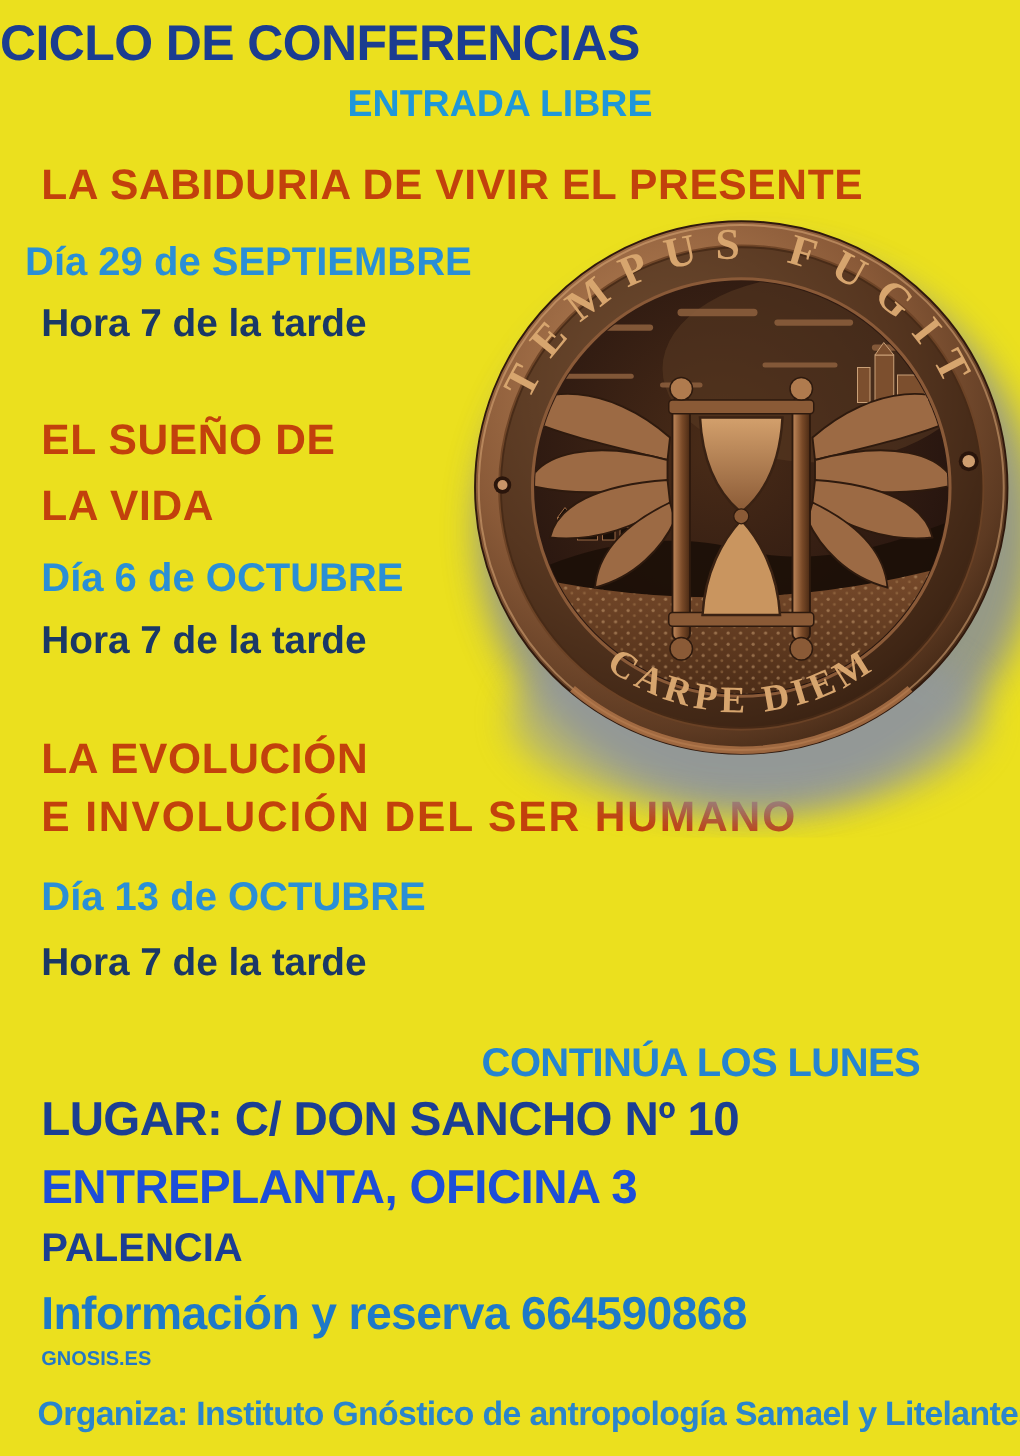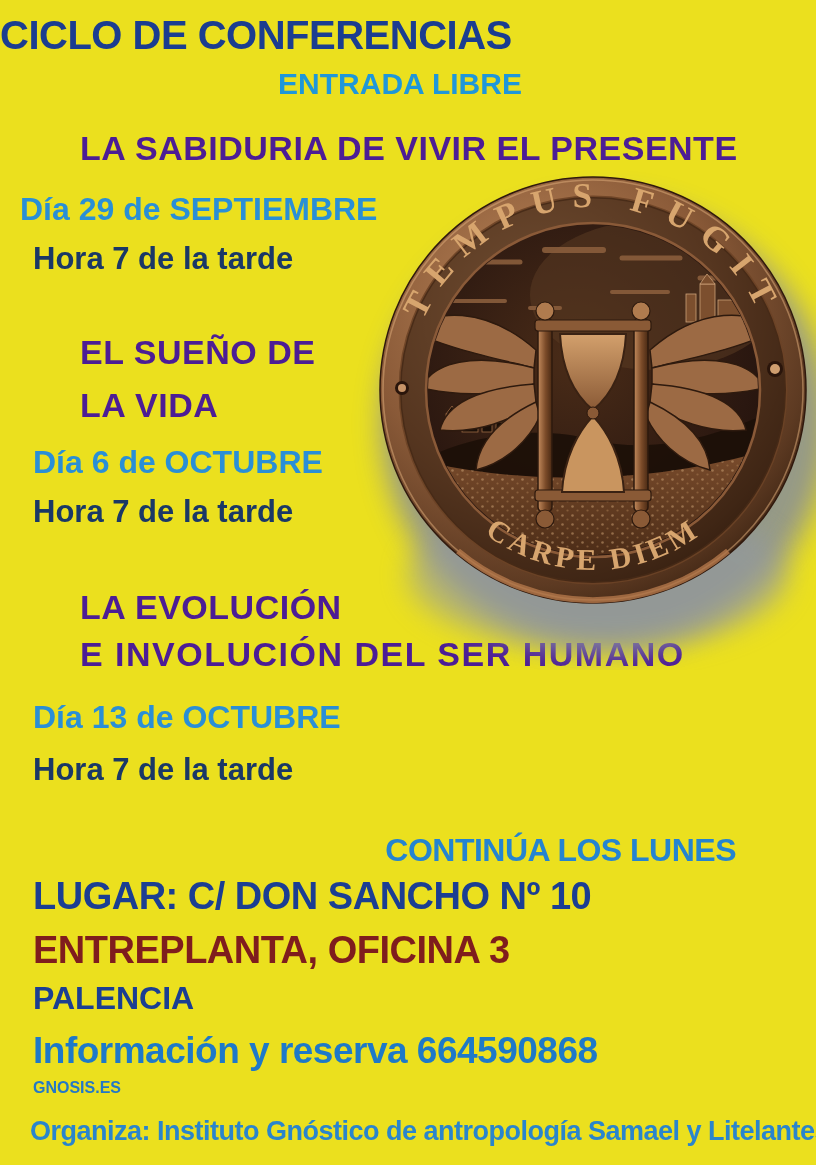--- a/index.html
+++ b/index.html
@@ -8,42 +8,42 @@
     background:#ebe01e;
     font-family:"Liberation Sans","DejaVu Sans",sans-serif;
     -webkit-font-smoothing:antialiased;
   }
   .poster{position:absolute;inset:0;}
   .line{position:absolute;white-space:nowrap;font-weight:bold;line-height:1.05;}
 
   .main-title{left:0;width:800px;top:14px;text-align:left;font-size:40px;color:#1b3d90;letter-spacing:-0.5px;}
   .sub-title{left:0;width:800px;top:68px;text-align:center;font-size:30px;color:#1f97d9;}
 
-  .lec-title{color:#4c1d95;font-size:34px;letter-spacing:0.5px;margin-left:47px;}
+  .lec-title{color:#c2410c;font-size:34px;letter-spacing:0.5px;}
   .lec-date{color:#2a8fd6;font-size:32px;}
   .lec-time{color:#1a3866;font-size:31px;}
 
   .t1{left:33px;top:131px;}
   .d1{left:20px;top:193px;}
   .h1{left:33px;top:243px;}
 
   .t2a{left:33px;top:335px;}
   .t2b{left:33px;top:388px;}
   .d2{left:33px;top:446px;}
   .h2{left:33px;top:496px;}
 
   .t3a{left:33px;top:590px;}
   .t3b{left:33px;top:637px;letter-spacing:1.5px;}
   .d3{left:33px;top:701px;}
   .h3{left:33px;top:754px;}
 
   .continues{left:0;width:736px;top:815px;text-align:right;font-size:32px;color:#2584d0;letter-spacing:-0.5px;margin-top:19px;}
 
   .venue1{left:33px;top:877px;font-size:38px;color:#1b3e92;letter-spacing:-0.5px;}
-  .venue2{left:33px;top:931px;font-size:38px;color:#7f1d1d;letter-spacing:-0.5px;}
+  .venue2{left:33px;top:931px;font-size:38px;color:#1d4ed8;letter-spacing:-0.5px;}
   .city{left:33px;top:982px;font-size:32px;color:#1b3e92;}
   .contact{left:33px;top:1032px;font-size:37px;color:#1e79c8;letter-spacing:-0.5px;}
   .website{left:33px;top:1080px;font-size:16px;color:#2478c6;}
   .organizer{left:30px;top:1117px;font-size:27px;color:#2a85cc;letter-spacing:-0.5px;}
 
   .coin-wrap{position:absolute;left:330px;top:150px;width:486px;height:520px;}
   .coin-wrap svg{display:block;}
   .coin-inscription{font-family:"Liberation Serif","DejaVu Serif",serif;font-weight:bold;fill:#d7a56e;
     paint-order:stroke;stroke:#20100700;}
 </style>

